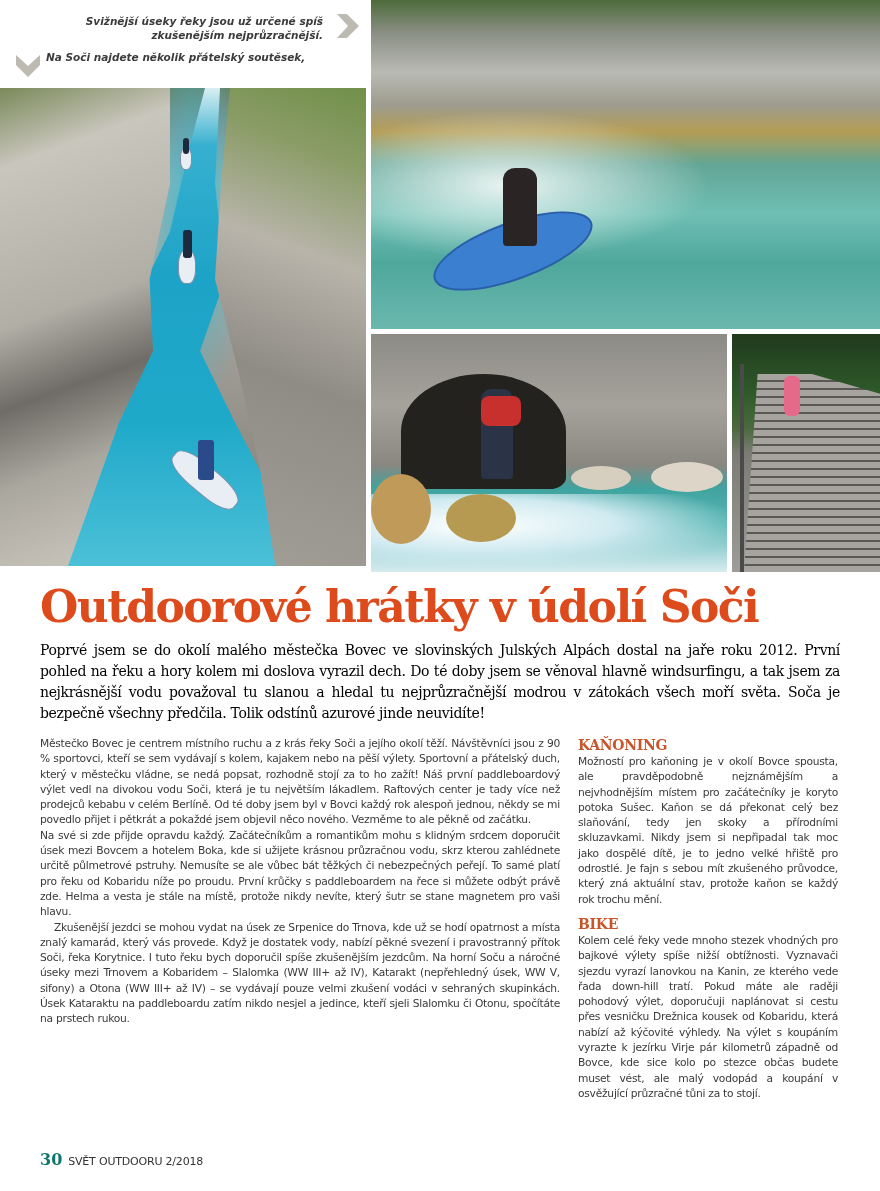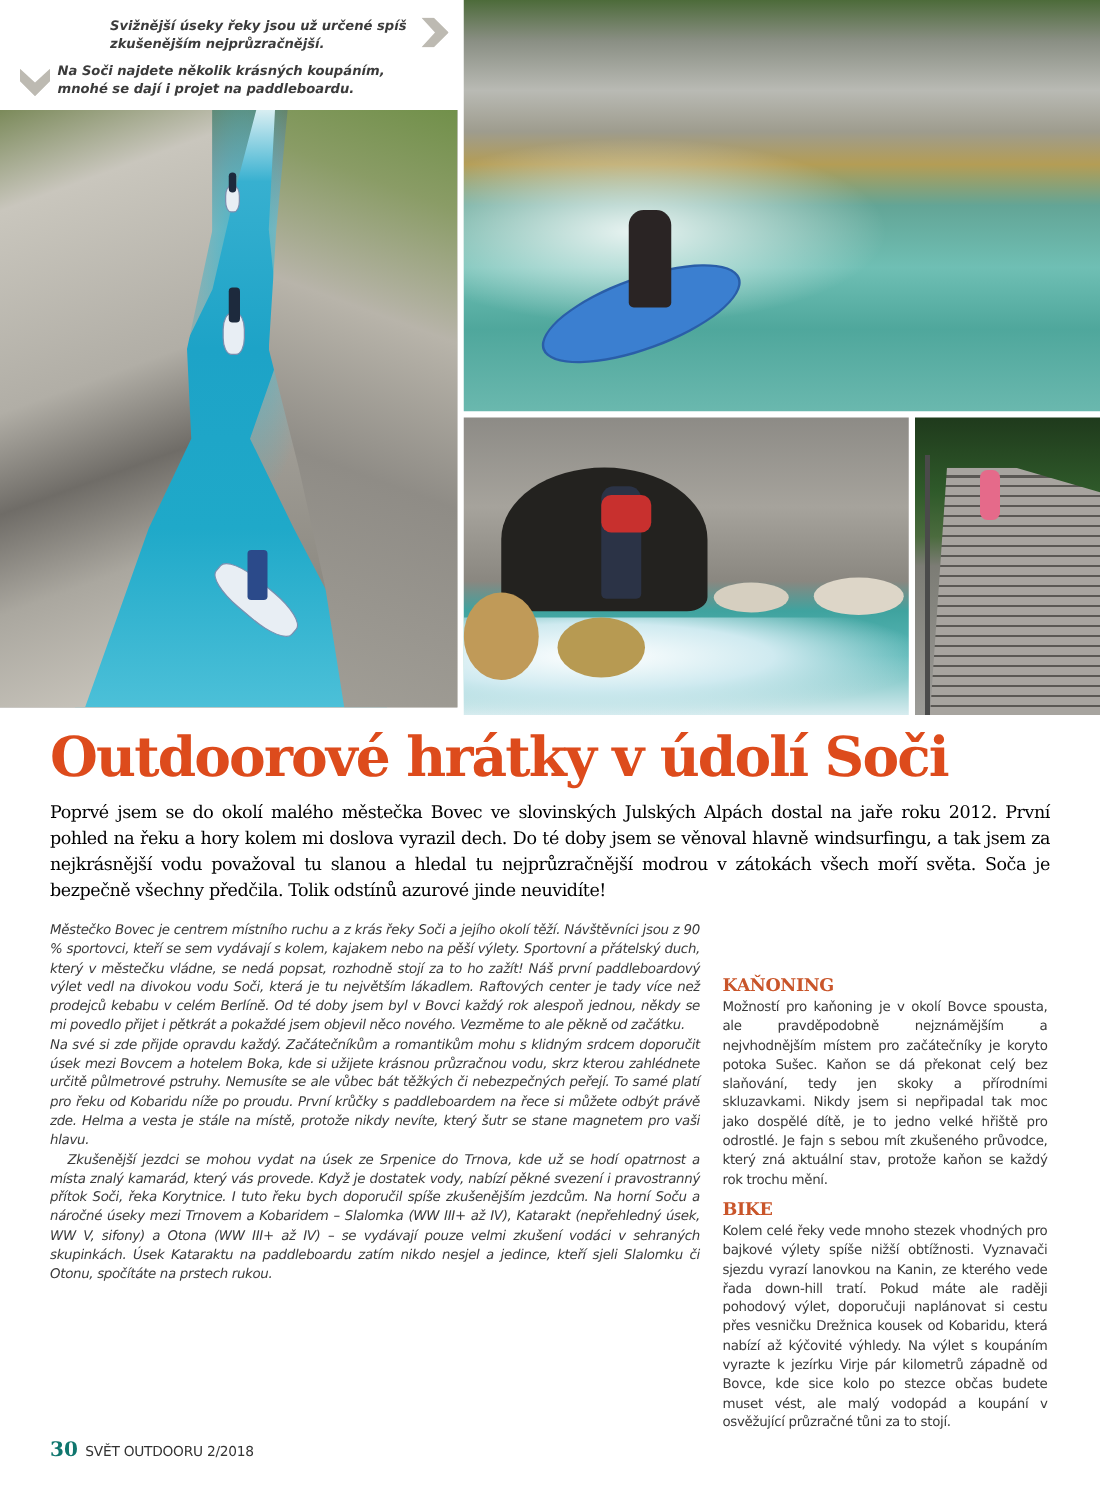--- a/index.html
+++ b/index.html
@@ -56,41 +56,41 @@
     }
     #photo-bridge .deck { position:absolute; left:12px; top:40px; width:136px; height:198px;
       background: repeating-linear-gradient(180deg, #a7a49f 0px, #a7a49f 6px, #5a5854 6px, #5a5854 8px);
       clip-path: polygon(10% 0, 50% 0, 100% 10%, 100% 100%, 0 100%); }
     #photo-bridge .rail { position:absolute; left:8px; top:30px; width:4px; height:208px; background:#4a4a4a; }
     #photo-bridge .rider { position:absolute; left:52px; top:42px; width:16px; height:40px; background:#e56a8a; border-radius: 6px; }
 
     
     .caption { position: absolute; font-family: "DejaVu Sans", sans-serif; font-style: italic; font-weight: bold;
       font-size: 10.5px; line-height: 14px; color: #3b3b3b; }
-    #caption-top { right: 532px; top: 14px; text-align: left; width: 260px; }
+    #caption-top { right: 557px; top: 14px; text-align: right; width: 260px; }
     #caption-bottom { left: 46px; top: 50px; width: 300px; }
     .chevron { position: absolute; width: 22px; height: 24px; background: #bdbab2; }
     #chevron-right { left: 337px; top: 14px; clip-path: polygon(0 0, 45% 0, 100% 50%, 45% 100%, 0 100%, 50% 50%); }
     #chevron-down { left: 16px; top: 55px; width: 24px; height: 22px; clip-path: polygon(0 0, 50% 50%, 100% 0, 100% 45%, 50% 100%, 0 45%); }
 
     
     #headline { position: absolute; left: 40px; top: 580px; width: 800px;
       font-family: "DejaVu Serif", serif; font-weight: bold; font-size: 44px; line-height: 54px;
       color: #dd4b1c; letter-spacing: -1.5px; white-space: nowrap; }
 
     
     #lead { position: absolute; left: 40px; top: 640px; width: 800px;
       font-family: "DejaVu Serif", serif; font-size: 14px; line-height: 21px; color: #000000;
       text-align: justify; letter-spacing: -0.35px; }
 
     
     .col { position: absolute; font-family: "DejaVu Sans", sans-serif; font-size: 10.7px; line-height: 15.3px;
       color: #3a3a3a; text-align: justify; letter-spacing: -0.25px; }
-    #col-left { left: 40px; top: 736px; width: 520px; font-style: italic; }
-    #col-right { left: 578px; top: 736px; width: 260px; margin-top: 44px; }
+    #col-left { left: 40px; top: 736px; width: 520px; }
+    #col-right { left: 578px; top: 736px; width: 260px; }
     .col p { margin: 0; }
     .col p.indent { text-indent: 14px; }
     .section-head { font-family: "DejaVu Serif", serif; font-size: 14px; line-height: 18px;
       color: #c9552a; letter-spacing: -0.3px; margin-top: 8px; }
     .section-head.first { margin-top: 0; }
 
     
     #footer { position: absolute; left: 40px; top: 1150px; display: flex; align-items: baseline; gap: 6px; }
     #page-number { font-family: "DejaVu Serif", serif; font-weight: bold; font-size: 16px; color: #0f766e; }
     #magazine-issue { font-family: "DejaVu Sans", sans-serif; font-size: 11px; color: #333; letter-spacing: -0.2px; }
@@ -134,22 +134,21 @@
 </div>
 
 <div id="caption-top" class="caption">
   <div>Svižnější úseky řeky jsou už určené spíš</div>
   <div>zkušenějším nejprůzračnější.</div>
 </div>
 <div id="chevron-right" class="chevron"></div>
 
 <div id="chevron-down" class="chevron"></div>
 <div id="caption-bottom" class="caption">
-  <div>Na Soči najdete několik krásných koupáním,</div>
-  <div>mnohé se dají i projet na paddleboardu.</div>
+  <div>Na Soči najdete několik přátelský soutěsek,</div>
 </div>
 
 <h1 id="headline">Outdoorové hrátky v údolí Soči</h1>
 <p id="lead">Poprvé jsem se do okolí malého městečka Bovec ve slovinských Julských Alpách dostal na jaře roku 2012. První pohled na řeku a hory kolem mi doslova vyrazil dech. Do té doby jsem se věnoval hlavně windsurfingu, a tak jsem za nejkrásnější vodu považoval tu slanou a hledal tu nejprůzračnější modrou v zátokách všech moří světa. Soča je bezpečně všechny předčila. Tolik odstínů azurové jinde neuvidíte!</p>
 
 <div id="col-left" class="col">
   <p>Městečko Bovec je centrem místního ruchu a z krás řeky Soči a jejího okolí těží. Návštěvníci jsou z 90 % sportovci, kteří se sem vydávají s kolem, kajakem nebo na pěší výlety. Sportovní a přátelský duch, který v městečku vládne, se nedá popsat, rozhodně stojí za to ho zažít! Náš první paddleboardový výlet vedl na divokou vodu Soči, která je tu největším lákadlem. Raftových center je tady více než prodejců kebabu v celém Berlíně. Od té doby jsem byl v Bovci každý rok alespoň jednou, někdy se mi povedlo přijet i pětkrát a pokaždé jsem objevil něco nového. Vezměme to ale pěkně od začátku.</p>
   <p>Na své si zde přijde opravdu každý. Začátečníkům a romantikům mohu s klidným srdcem doporučit úsek mezi Bovcem a hotelem Boka, kde si užijete krásnou průzračnou vodu, skrz kterou zahlédnete určitě půlmetrové pstruhy. Nemusíte se ale vůbec bát těžkých či nebezpečných peřejí. To samé platí pro řeku od Kobaridu níže po proudu. První krůčky s paddleboardem na řece si můžete odbýt právě zde. Helma a vesta je stále na místě, protože nikdy nevíte, který šutr se stane magnetem pro vaši hlavu.</p>
   <p class="indent">Zkušenější jezdci se mohou vydat na úsek ze Srpenice do Trnova, kde už se hodí opatrnost a místa znalý kamarád, který vás provede. Když je dostatek vody, nabízí pěkné svezení i pravostranný přítok Soči, řeka Korytnice. I tuto řeku bych doporučil spíše zkušenějším jezdcům. Na horní Soču a náročné úseky mezi Trnovem a Kobaridem – Slalomka (WW III+ až IV), Katarakt (nepřehledný úsek, WW V, sifony) a Otona (WW III+ až IV) – se vydávají pouze velmi zkušení vodáci v sehraných skupinkách. Úsek Kataraktu na paddleboardu zatím nikdo nesjel a jedince, kteří sjeli Slalomku či Otonu, spočítáte na prstech rukou.</p>
 </div>

